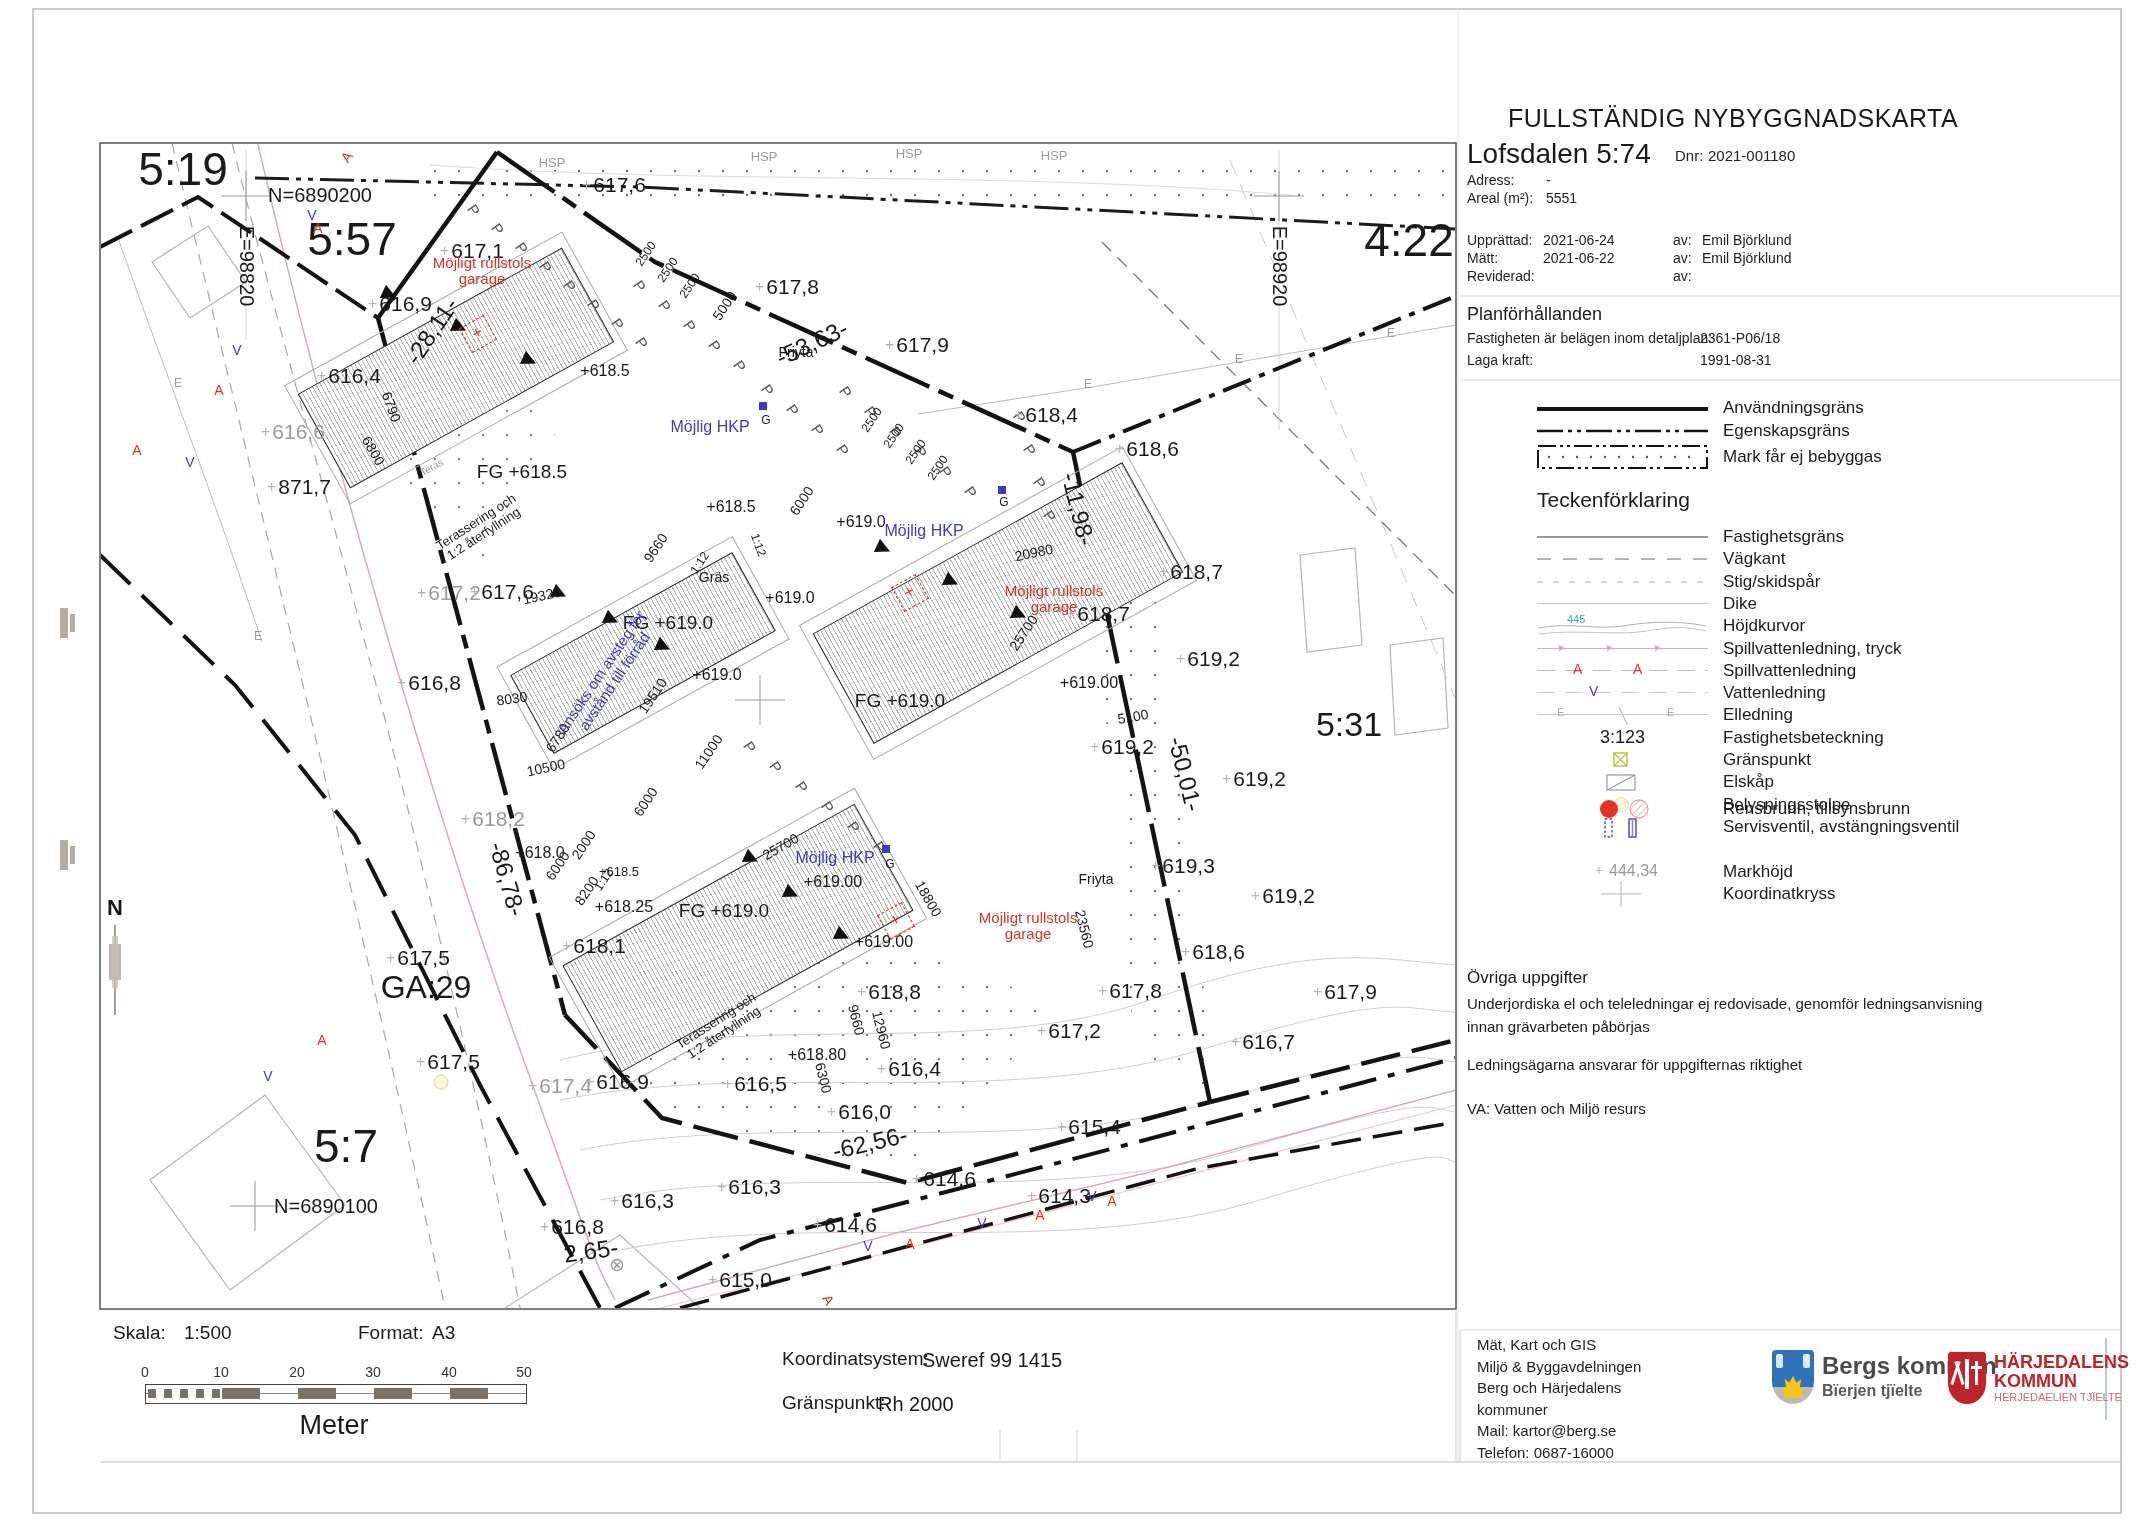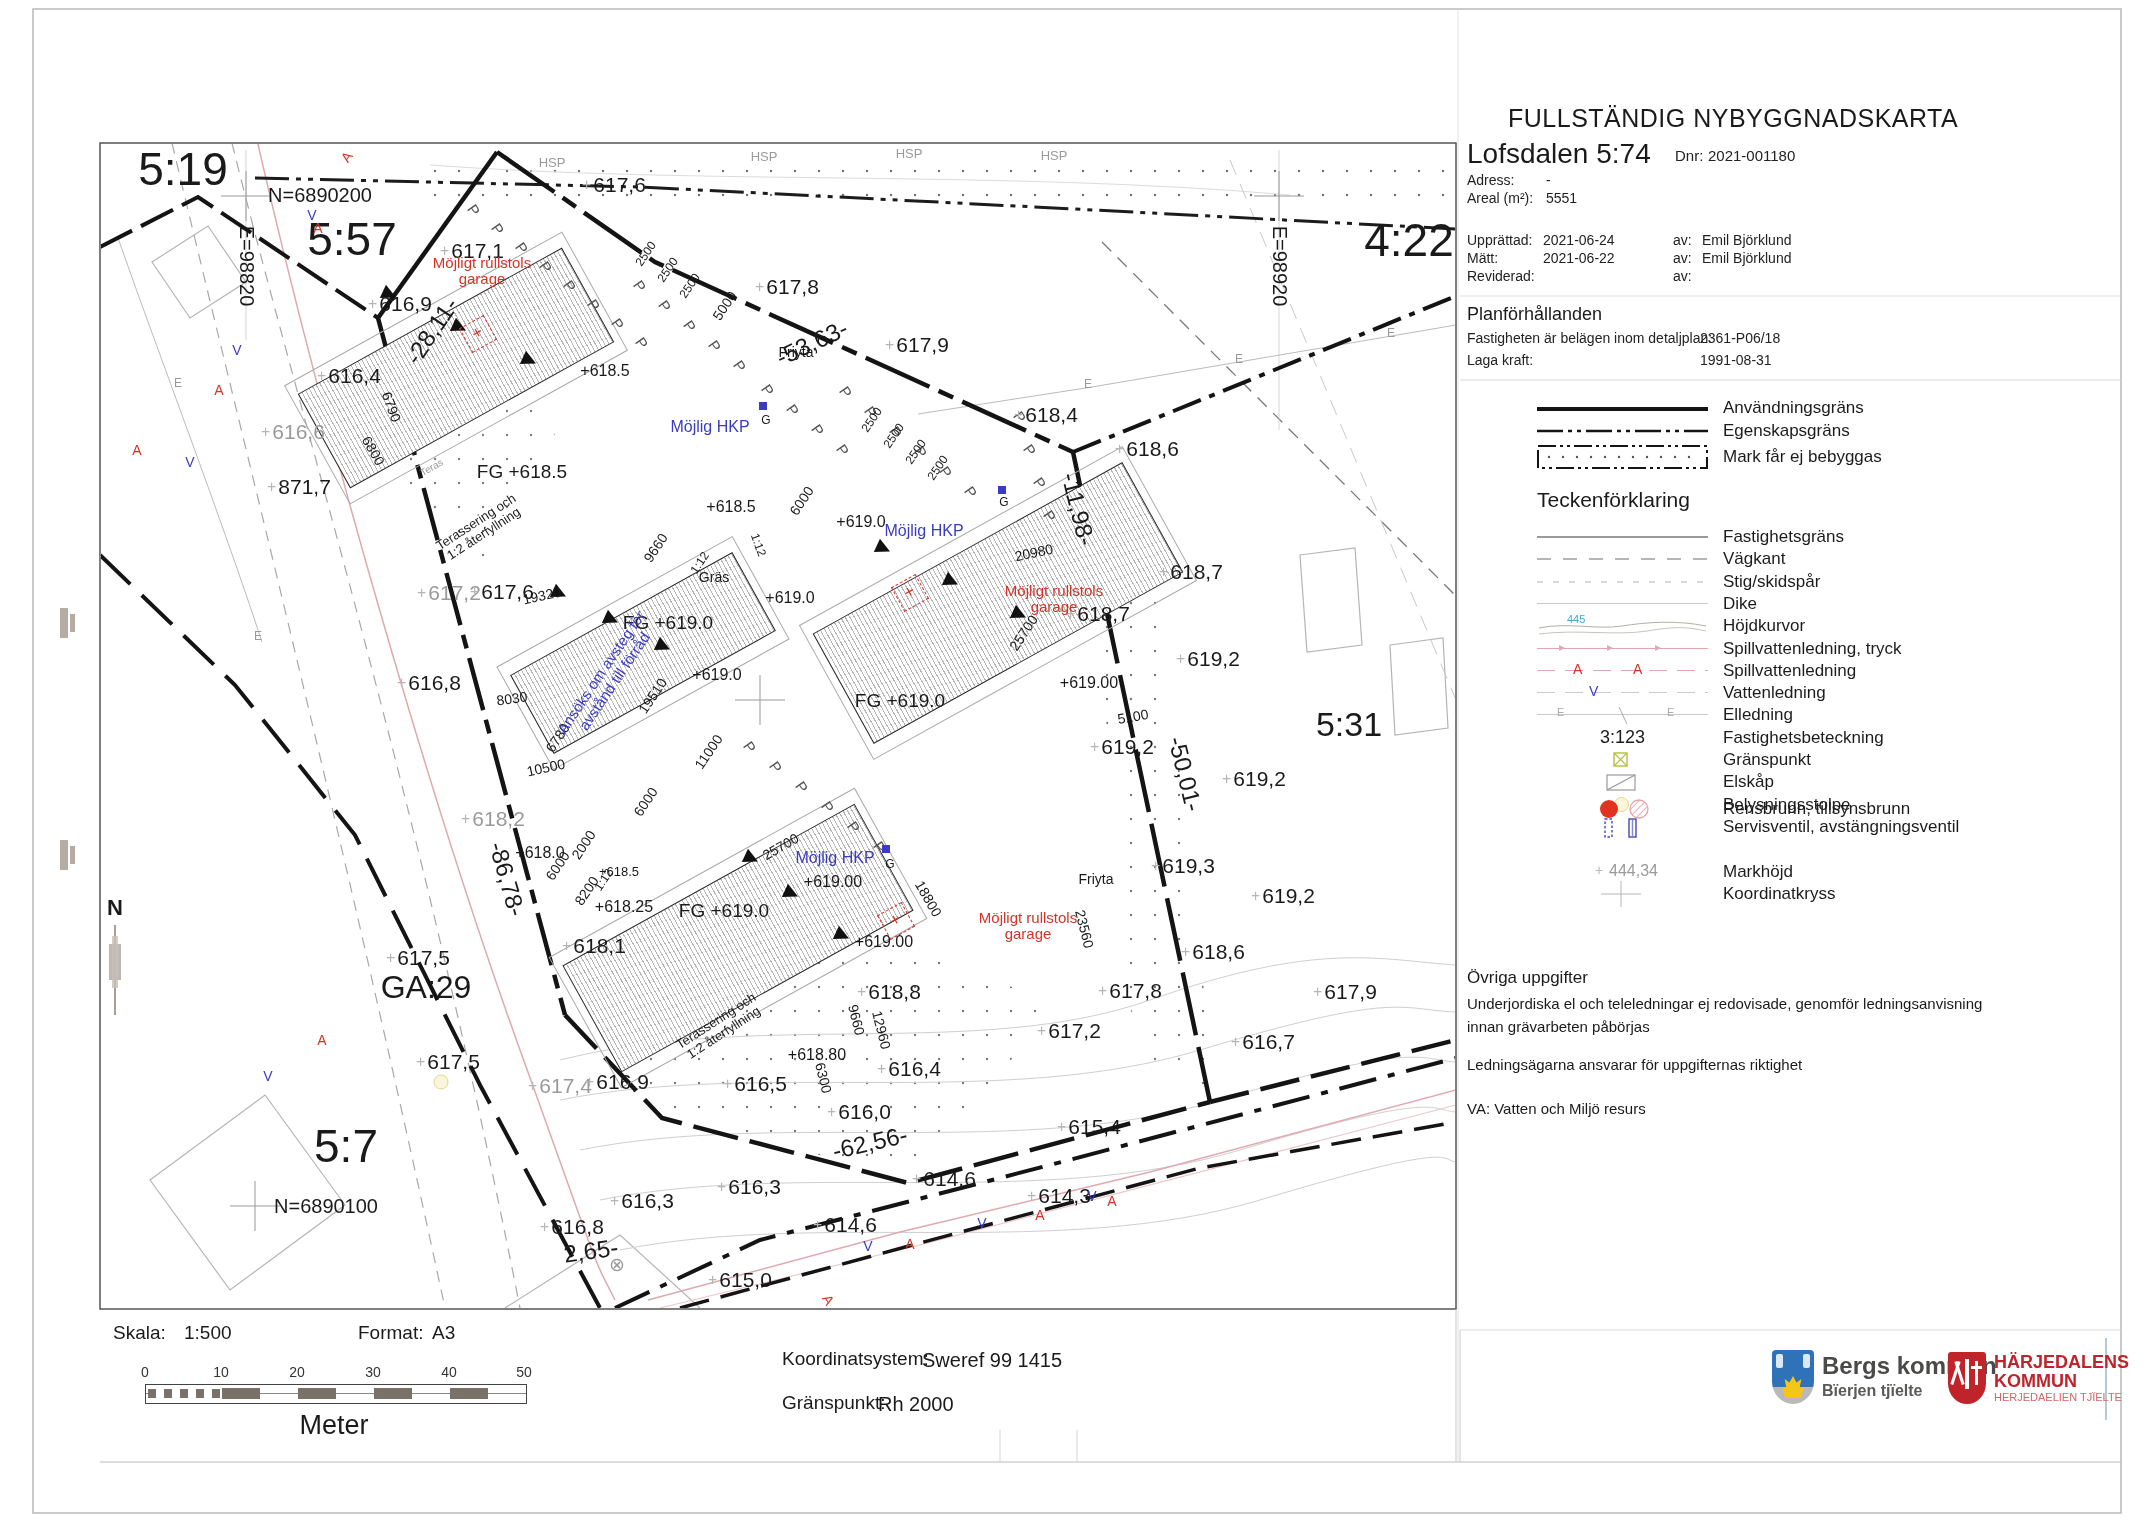--- a/index.html
+++ b/index.html
@@ -599,20 +599,28 @@
     <span class="blk" style="left:304px;"></span>
   </div>
   <div class="abs" style="left:334px;top:1410px;transform:translateX(-50%);font-size:27px;">Meter</div>
 
   <span class="ft" style="left:782px;top:1348px;">Koordinatsystem:</span>
   <span class="ft" style="left:922px;top:1349px;font-size:20px;">Sweref 99 1415</span>
   <span class="ft" style="left:782px;top:1392px;">Gränspunkt:</span>
   <span class="ft" style="left:878px;top:1393px;font-size:20px;">Rh 2000</span>
 </div>
 
+<div class="abs" style="left:1477px;top:1334px;white-space:normal;">
+  <div class="contact-line">Mät, Kart och GIS</div>
+  <div class="contact-line">Miljö &amp; Byggavdelningen</div>
+  <div class="contact-line">Berg och Härjedalens</div>
+  <div class="contact-line">kommuner</div>
+  <div class="contact-line">Mail: kartor@berg.se</div>
+  <div class="contact-line">Telefon: 0687-16000</div>
+</div>
 
 <div class="shield-berg">
   <span class="flame"></span>
   <span class="abs" style="left:4px;top:4px;width:7px;height:14px;background:#dce8f4;border-radius:2px;"></span>
   <span class="abs" style="left:31px;top:4px;width:7px;height:14px;background:#dce8f4;border-radius:2px;"></span>
 </div>
 <div class="abs" style="left:1822px;top:1352px;font-size:24px;font-weight:bold;color:#4a4a48;">Bergs kommun</div>
 <div class="abs" style="left:1822px;top:1382px;font-size:16px;font-weight:bold;color:#5a5a58;">Bïerjen tjïelte</div>
 
 <div class="shield-harj">

